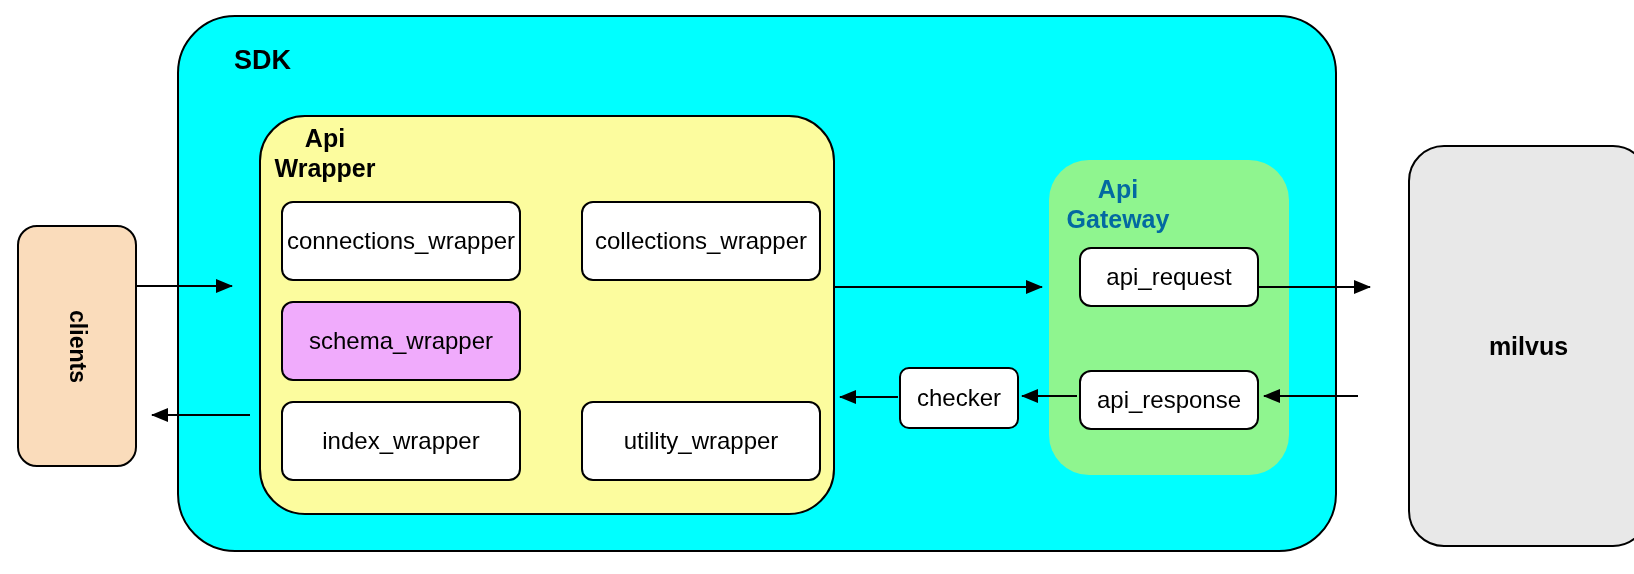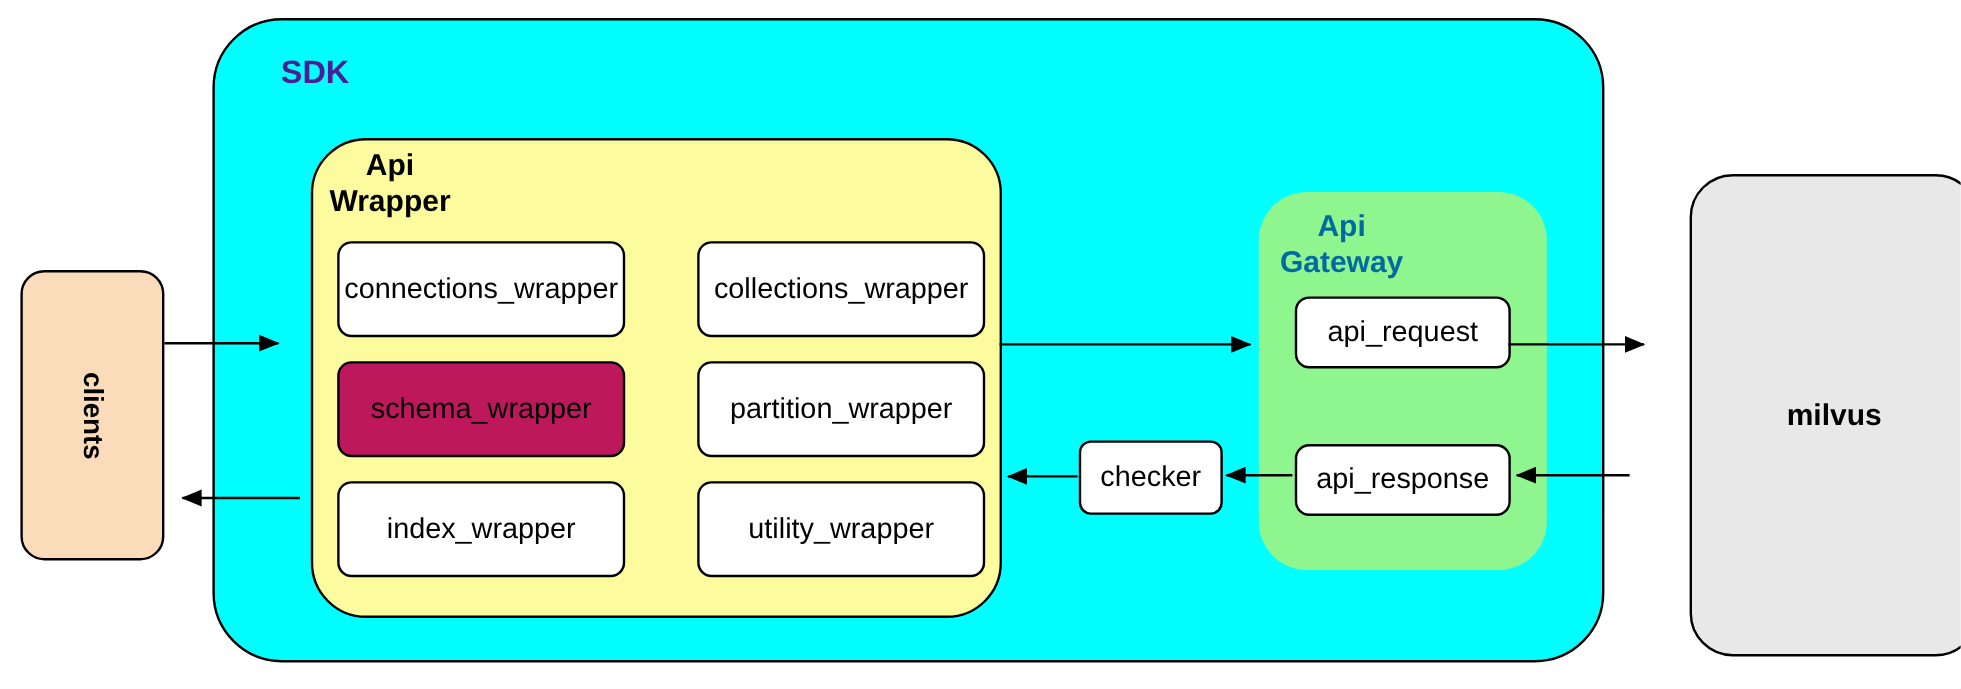--- a/index.html
+++ b/index.html
@@ -18,21 +18,21 @@
   .abs { position: absolute; box-sizing: border-box; }
 
   
   .container { border: 2px solid #000; }
   .sdk {
     left: 177px; top: 15px; width: 1160px; height: 537px;
     border-radius: 58px;
   }
   .sdk-label {
     left: 55px; top: 28px;
-    font-size: 27px; font-weight: bold; color: #4c1d95;
+    font-size: 27px; font-weight: bold; color: #000000;
   }
   .api-wrapper {
     left: 80px; top: 98px; width: 576px; height: 400px;
     border-radius: 46px;
   }
   .api-wrapper-label {
     left: 0px; top: 6px; width: 128px;
     text-align: center;
     font-size: 25px; font-weight: bold; line-height: 1.2; color: #000;
   }
@@ -112,25 +112,22 @@
 
     <div class="abs container api-wrapper" style="background-color: rgb(252, 252, 158);">
       <div class="abs api-wrapper-label">Api Wrapper</div>
 
       <div class="abs node module m1" style="background-color: rgb(255, 255, 255);">
         <span>collections_wrapper</span>
       </div>
       <div class="abs node module m0" style="background-color: rgb(255, 255, 255);">
         <span>connections_wrapper</span>
       </div>
-      <div class="abs node module m2" style="background-color: #be185d;">
+      <div class="abs node module m2" style="background-color: #f0abfc;">
         <span>schema_wrapper</span>
-      </div>
-      <div class="abs node module m3" style="background-color: rgb(255, 255, 255);">
-        <span>partition_wrapper</span>
       </div>
       <div class="abs node module m4" style="background-color: rgb(255, 255, 255);">
         <span>index_wrapper</span>
       </div>
       <div class="abs node module m5" style="background-color: rgb(255, 255, 255);">
         <span>utility_wrapper</span>
       </div>
     </div>
 
     <div class="abs node checker" style="background-color: rgb(255, 255, 255);">

